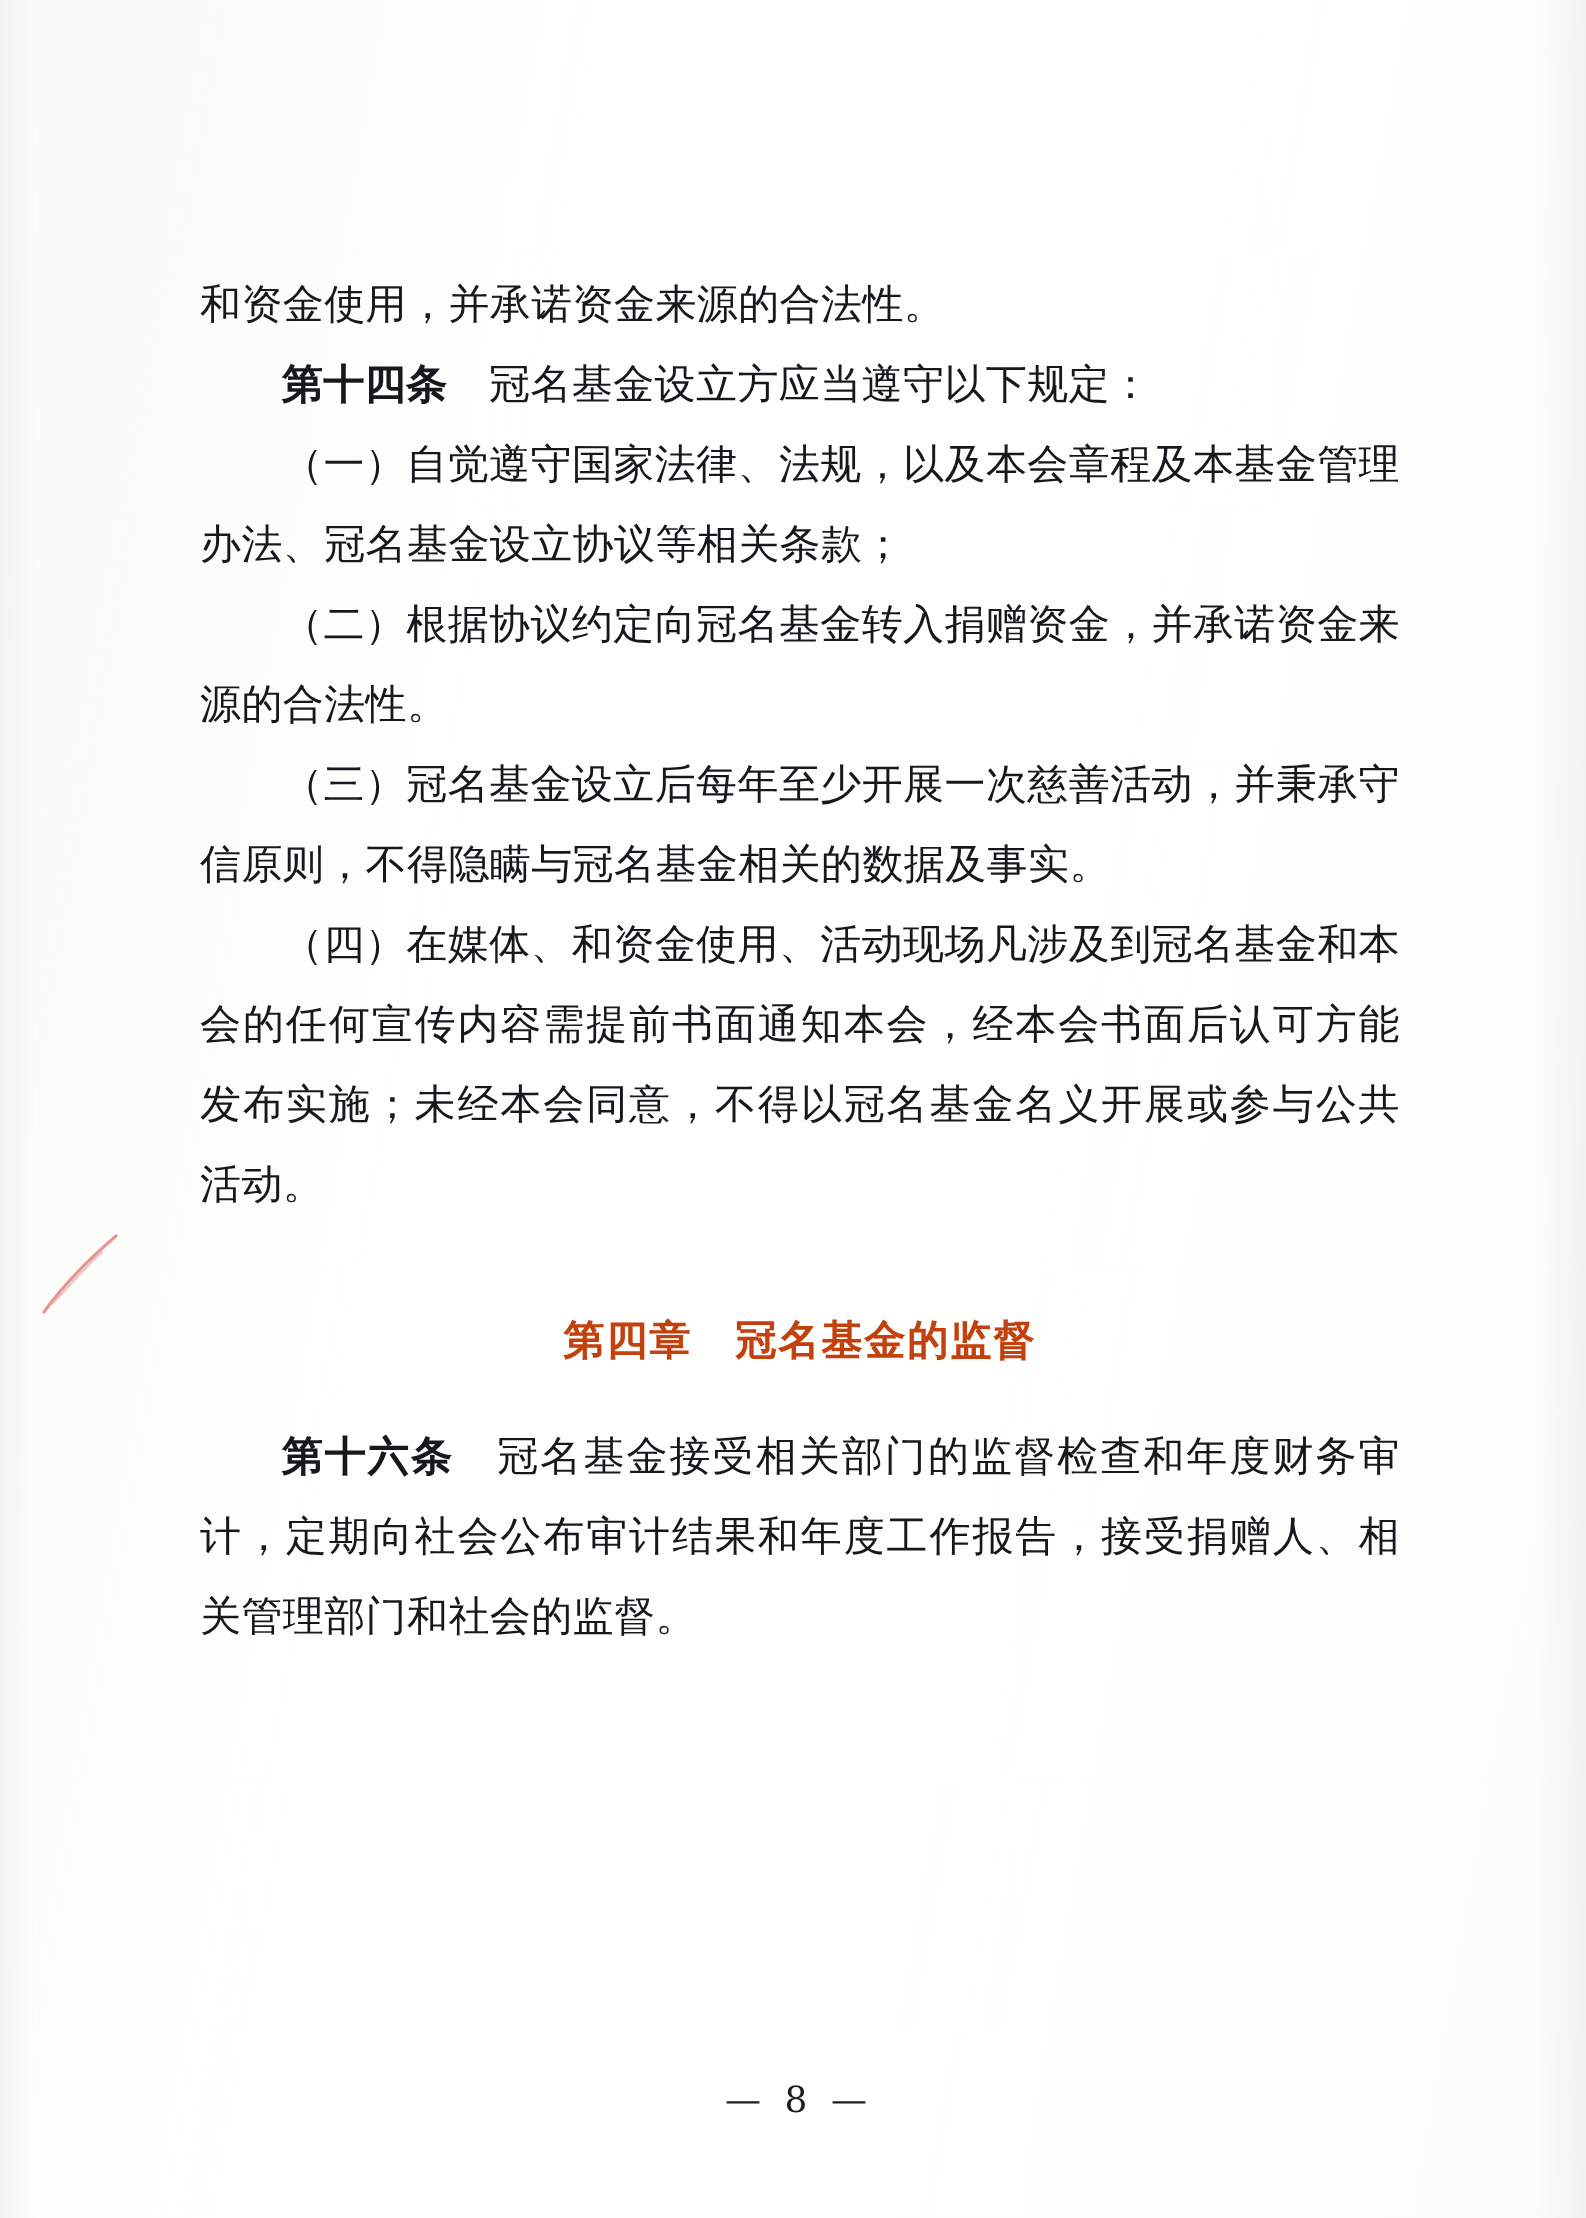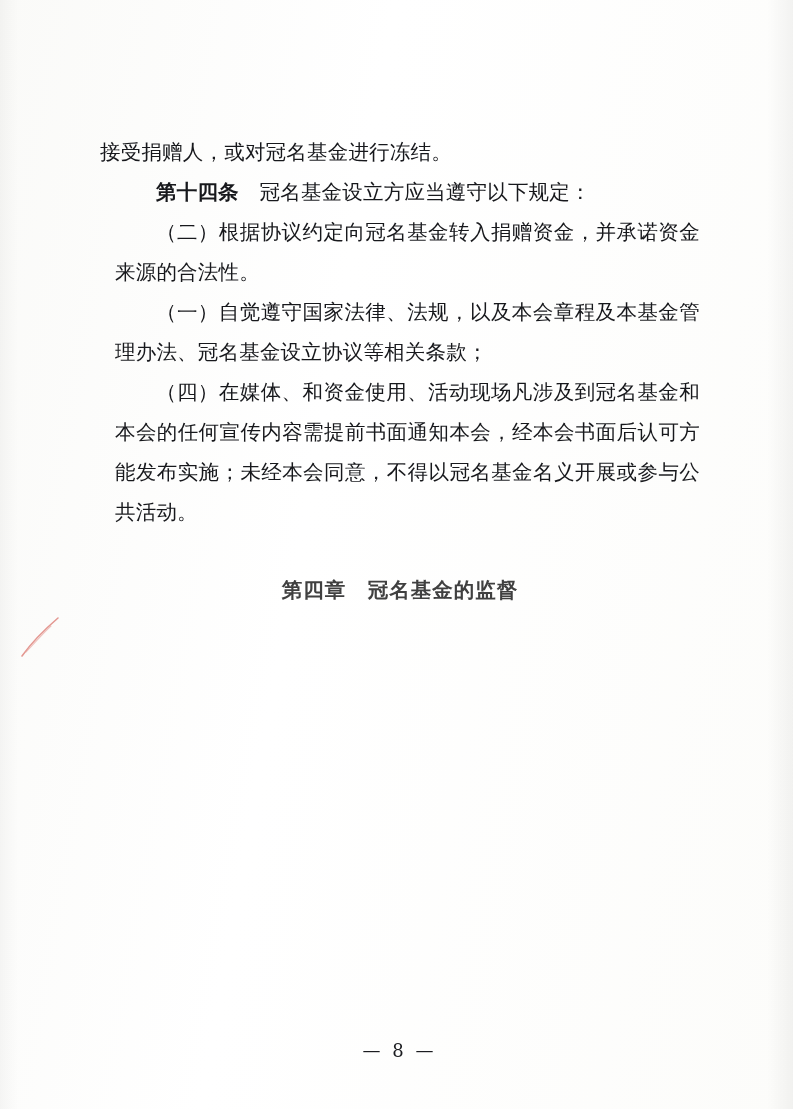--- a/index.html
+++ b/index.html
@@ -36,32 +36,31 @@
     font-size: 20.5px;
     line-height: 40px;
     color: #17181c;
     letter-spacing: 0.2px;
     text-align: justify;
     text-justify: inter-ideograph;
     margin: 0 0 0 0;
   }
   .para.indent {
     text-indent: 41px;
-    margin-left: 15px;
   }
   .bold-lead {
     font-weight: bold;
   }
   .gap-small { height: 2px; }
   .chapter-title {
     font-size: 20.5px;
     line-height: 40px;
     font-weight: bold;
     text-align: center;
-    color: #404040;
+    color: #c2410c;
     letter-spacing: 1px;
   }
   .chapter-spacer-top { height: 36px; }
   .chapter-spacer-bottom { height: 18px; }
   .page-number {
     position: absolute;
     left: 0;
     right: 0;
     bottom: 48px;
     text-align: center;
@@ -108,38 +107,40 @@
   <div class="edge-shadow-left"></div>
   <div class="edge-shadow"></div>
 
   <svg class="pen-mark" viewBox="0 0 46 48">
     <path d="M4 44 C 14 30, 26 18, 40 6" stroke="#d0463c" stroke-width="1.6" fill="none" stroke-linecap="round"></path>
     <path d="M8 40 C 16 32, 24 22, 33 14" stroke="#d8675c" stroke-width="1.1" fill="none" stroke-linecap="round" opacity="0.7"></path>
   </svg>
 
   <div class="content">
 
-    <p class="para">接受捐赠人，或对冠名基金进行冻结。</p>
+    <p class="para">和资金使用，并承诺资金来源的合法性。</p>
 
     <p class="para indent"><span class="bold-lead">第十四条</span>　冠名基金设立方应当遵守以下规定：</p>
 
+    <p class="para indent">（一）自觉遵守国家法律、法规，以及本会章程及本基金管理办法、冠名基金设立协议等相关条款；</p>
+
     <p class="para indent">（二）根据协议约定向冠名基金转入捐赠资金，并承诺资金来源的合法性。</p>
 
-    <p class="para indent">（一）自觉遵守国家法律、法规，以及本会章程及本基金管理办法、冠名基金设立协议等相关条款；</p>
-
+    <p class="para indent">（三）冠名基金设立后每年至少开展一次慈善活动，并秉承守信原则，不得隐瞒与冠名基金相关的数据及事实。</p>
 
     <p class="para indent">（四）在媒体、和资金使用、活动现场凡涉及到冠名基金和本会的任何宣传内容需提前书面通知本会，经本会书面后认可方能发布实施；未经本会同意，不得以冠名基金名义开展或参与公共活动。</p>
 
     <div class="gap-small"></div>
 
 
     <div class="chapter-spacer-top"></div>
     <div class="chapter-title">第四章　冠名基金的监督</div>
     <div class="chapter-spacer-bottom"></div>
 
+    <p class="para indent"><span class="bold-lead">第十六条</span>　冠名基金接受相关部门的监督检查和年度财务审计，定期向社会公布审计结果和年度工作报告，接受捐赠人、相关管理部门和社会的监督。</p>
 
 
   </div>
 
   <div class="page-number">
     <span class="pn-inner">— 8 —</span>
   </div>
 </div>
 
 </body></html>

